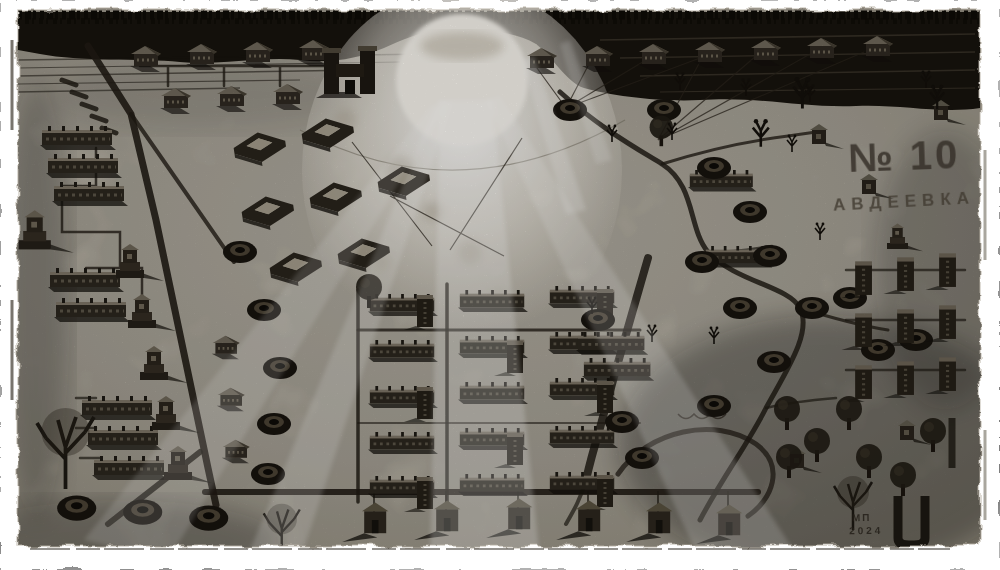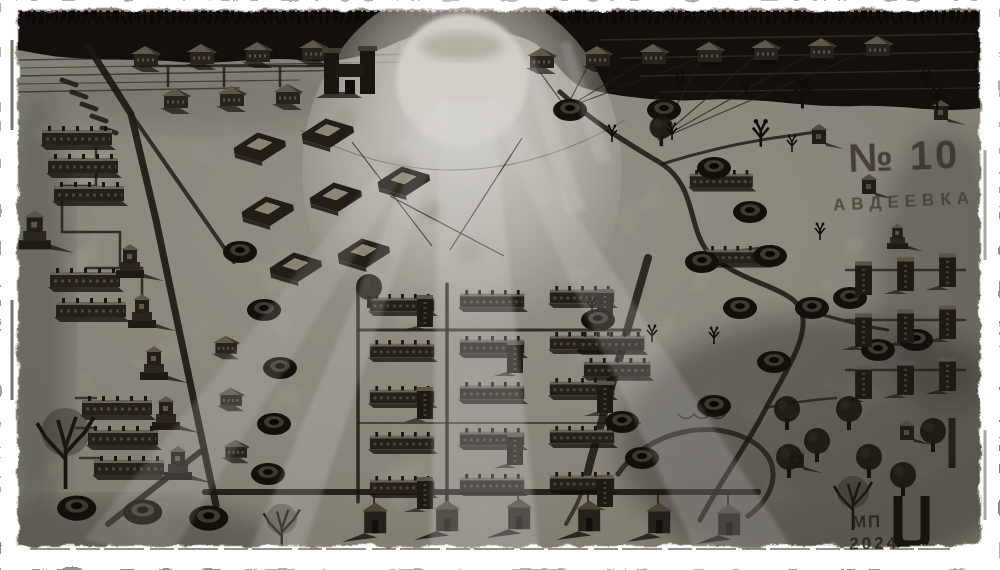--- a/index.html
+++ b/index.html
@@ -5,21 +5,21 @@
   html,body{margin:0;padding:0;background:#ffffff;}
   .stage{position:relative;width:1000px;height:570px;overflow:hidden;background:#ffffff;
          font-family:"Liberation Sans",sans-serif;}
   .stage svg{position:absolute;left:0;top:0;}
   .label{position:absolute;color:#332d24;font-weight:700;white-space:nowrap;
          font-family:"Liberation Sans",sans-serif;}
   .label-district{left:848px;top:134px;font-size:40px;letter-spacing:3px;
          transform:rotate(-2deg);color:#37312a;opacity:.85;filter:blur(.3px);}
   .label-town{left:833px;top:192px;font-size:17px;letter-spacing:6px;
          transform:rotate(-3deg);color:#403a30;opacity:.8;filter:blur(.3px);}
-  .signature{position:absolute;left:852px;top:511px;font-weight:700;font-size:17px;
+  .signature{position:absolute;left:852px;top:511px;font-weight:700;font-size:10px;
          letter-spacing:2px;line-height:1.3;color:#241f19;opacity:.85;transform:rotate(-1deg);}
   .signature .yr{display:block;margin-left:-3px;letter-spacing:3px;}
 </style>
 </head>
 <body>
 
 <div class="stage">
 <svg width="1000" height="570" viewBox="0 0 1000 570">
 <defs>
   <radialGradient id="plateG" cx="45%" cy="40%" r="75%">

